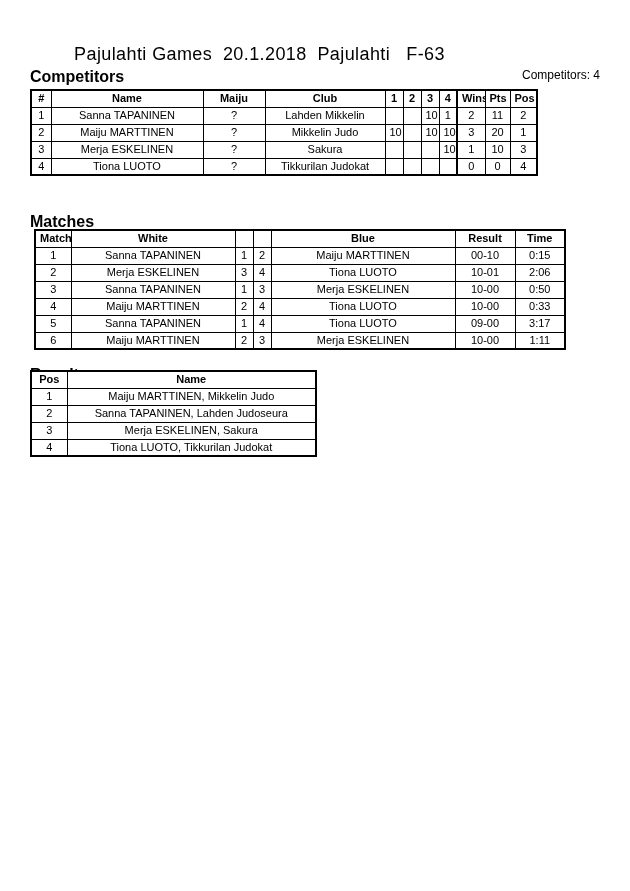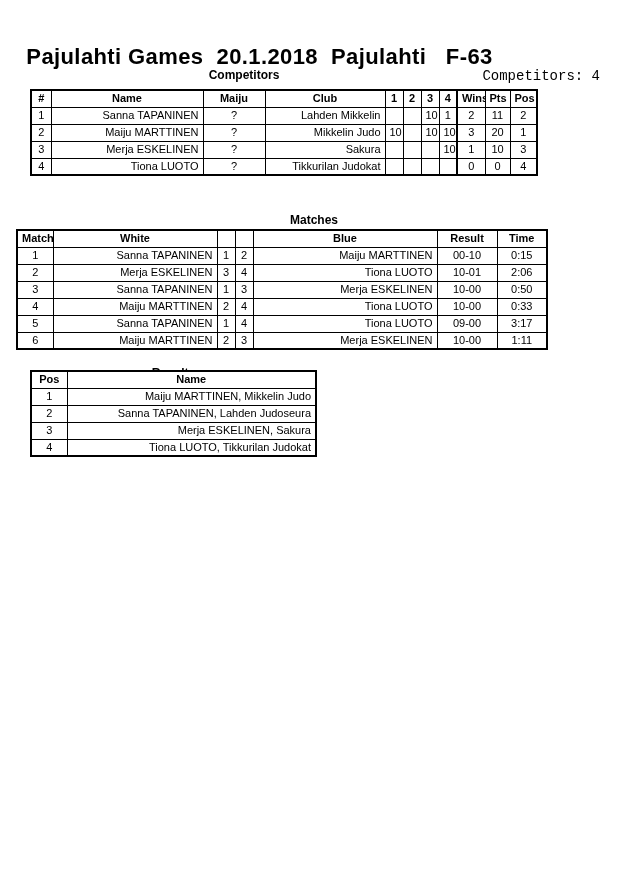--- a/index.html
+++ b/index.html
@@ -7,46 +7,46 @@
   body {
     width: 630px; height: 891px;
     position: relative;
     font-family: "Liberation Sans", "DejaVu Sans", sans-serif;
     color: #000;
   }
   .abs { position: absolute; }
   .title {
     top: 44px; left: 0; width: 519px;
     text-align: center;
-    font-size: 22px; font-weight: bold;
+    font-size: 18px; font-weight: normal;
     white-space: pre;
     letter-spacing: 0.4px;
   }
-  .comp-count { top: 68px; right: 30px; font-size: 14px; font-family: Liberation Mono, monospace; }
-  .section-heading { font-size: 12px; font-weight: bold; text-align: center; }
+  .comp-count { top: 68px; right: 30px; font-size: 12px; }
+  .section-heading { font-size: 16px; font-weight: bold; }
   .h-competitors { top: 68px; left: 30px; width: 428px; }
-  .h-matches   { top: 213px; left: 48px; width: 532px; }
+  .h-matches   { top: 213px; left: 30px; width: 532px; }
   .h-results   { top: 366px; left: 30px; width: 287px; }
 
   table { border-collapse: collapse; table-layout: fixed; position: absolute; background: #fff; }
   .tbl { border: 2px solid #000; }
   .tbl th, .tbl td {
     border: 1px solid #000;
     font-size: 11px;
     height: 17px;
     line-height: 13px;
     padding: 1px 4px;
     overflow: hidden;
     white-space: nowrap;
   }
   .tbl th { font-weight: bold; text-align: center; }
   .t-competitors { top: 89px;  left: 30px; width: 508px; }
-  .t-matches     { top: 229px; left: 16px; width: 532px; }
+  .t-matches     { top: 229px; left: 34px; width: 532px; }
   .t-results     { top: 370px; left: 30px; width: 287px; }
-  .l { text-align: right; }
+  .l { text-align: center; }
   .c { text-align: center; }
   .bl2 { border-left: 2px solid #000 !important; }
 </style>
 </head>
 <body>
 
 <div class="abs title">Pajulahti Games  20.1.2018  Pajulahti   F-63</div>
 <div class="abs comp-count">Competitors: 4</div>
 
 <div class="abs section-heading h-competitors">Competitors</div>

